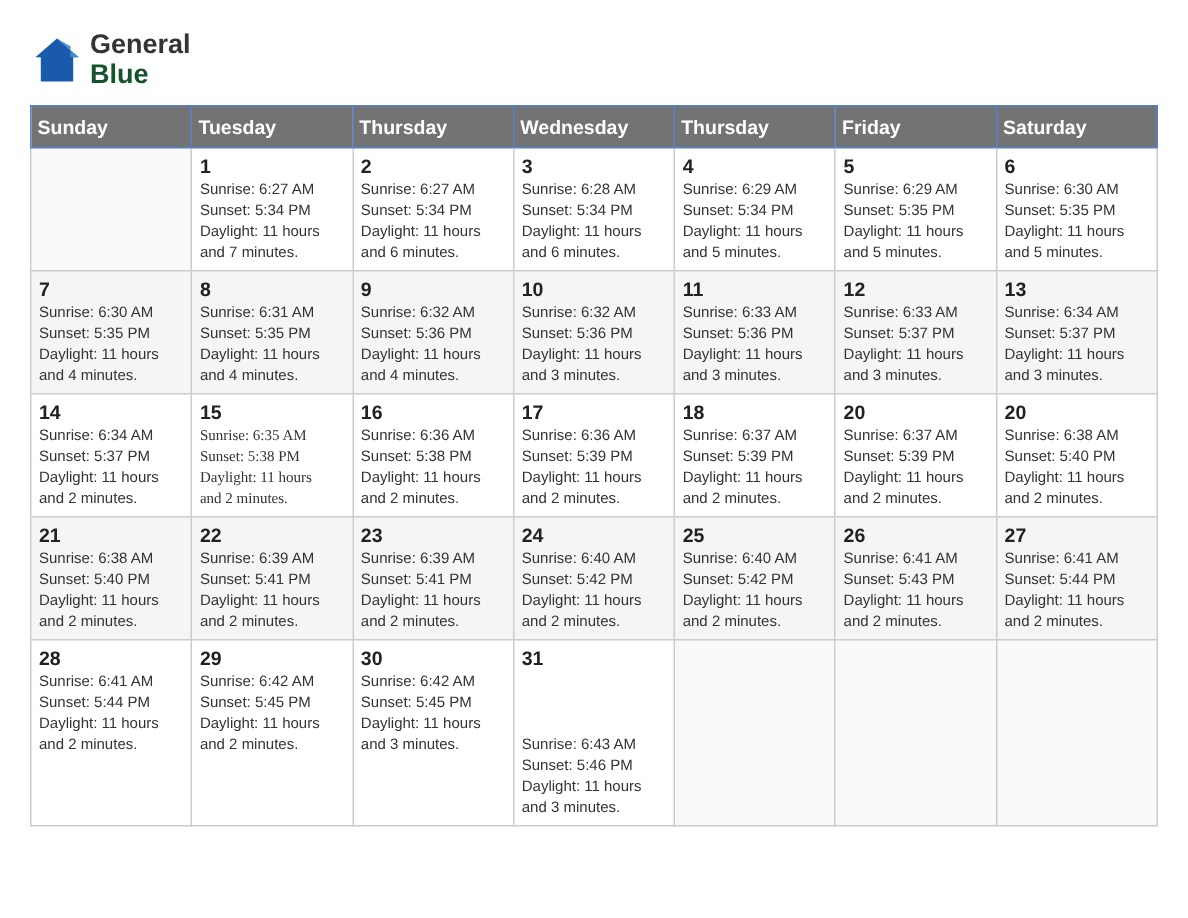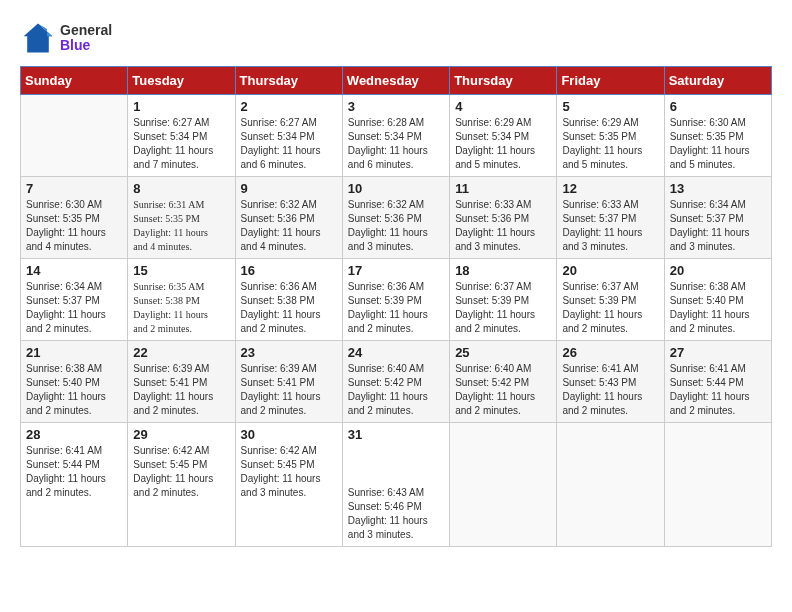--- a/index.html
+++ b/index.html
@@ -15,26 +15,26 @@
       justify-content: space-between;
       align-items: flex-start;
       margin-bottom: 10px;
     }
     .logo {
       display: flex;
       align-items: center;
       gap: 4px;
     }
     .logo-text {
-      font-size: 14px;
+      font-size: 18px;
       font-weight: bold;
       color: #333;
       line-height: 1.1;
     }
-    .logo-text .blue { color: #6d28d9; }
+    .logo-text .blue { color: #14532d; }
     .logo-icon {
       width: 36px;
       height: 36px;
     }
     .title-block {
       text-align: right;
     }
     .month-title {
       font-size: 32px;
       font-weight: bold;
@@ -43,21 +43,21 @@
     .location-title {
       font-size: 15px;
       color: #555;
     }
     table {
       width: 100%;
       border-collapse: collapse;
       font-size: 11px;
     }
     thead tr th {
-      background-color: #b91c1c;
+      background-color: #737373;
       color: #fff;
       padding: 6px 4px;
       text-align: left;
       font-size: 13px;
       font-weight: bold;
       border: 1px solid #5580cc;
     }
     tbody tr td {
       border: 1px solid #ccc;
       vertical-align: top;
@@ -166,21 +166,21 @@
       <tr>
         <td>
           <span class="day-num">7</span>
           <div class="day-info" style="white-space: pre-line;">Sunrise: 6:30 AM
 Sunset: 5:35 PM
 Daylight: 11 hours
 and 4 minutes.</div>
         </td>
         <td>
           <span class="day-num">8</span>
-          <div class="day-info" style="white-space: pre-line; font-family: Liberation Serif, serif;">Sunrise: 6:31 AM
+          <div class="day-info" style="white-space: pre-line;">Sunrise: 6:31 AM
 Sunset: 5:35 PM
 Daylight: 11 hours
 and 4 minutes.</div>
         </td>
         <td>
           <span class="day-num">9</span>
           <div class="day-info" style="white-space: pre-line;">Sunrise: 6:32 AM
 Sunset: 5:36 PM
 Daylight: 11 hours
 and 4 minutes.</div>

